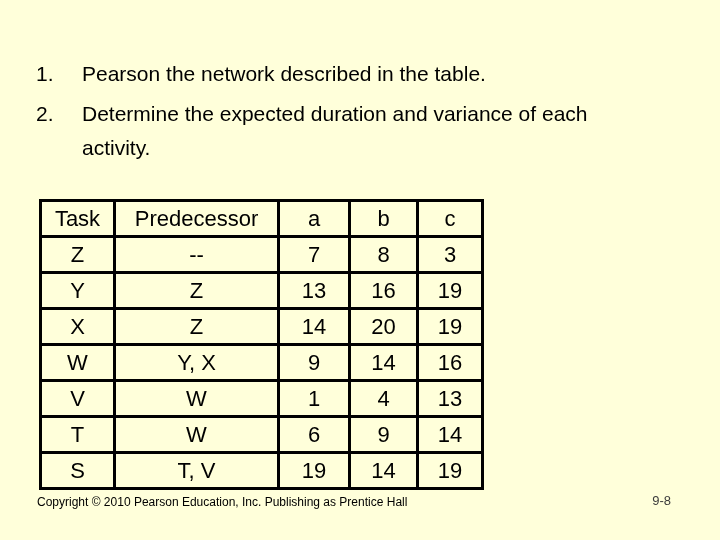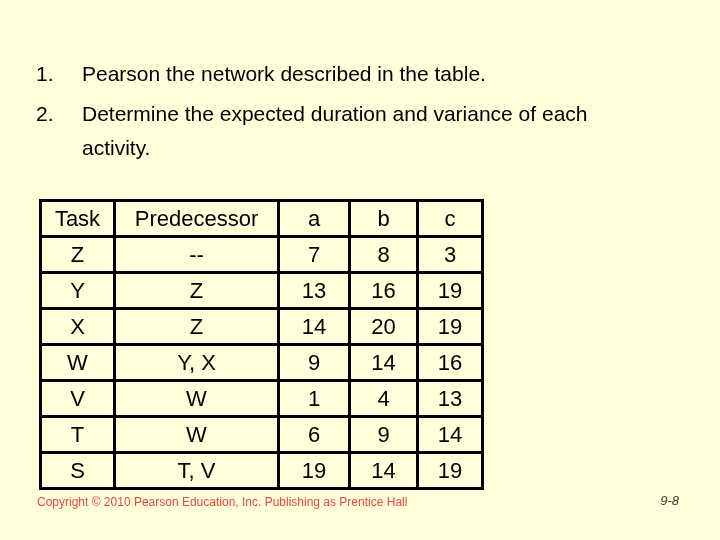--- a/index.html
+++ b/index.html
@@ -70,29 +70,28 @@
   .col-a    { width: 71px; }
   .col-b    { width: 68px; }
   .col-c    { width: 65px; }
 
   
   .copyright {
     position: absolute;
     left: 37px;
     top: 495px;
     font-size: 12px;
-    color: #ef4444;
+    color: #000000;
   }
   .page-number {
     position: absolute;
-    right: 41px;
+    right: 49px;
     top: 493px;
     font-size: 13px;
     color: #3c3c3c;
-    font-style: italic;
   }
 </style>
 </head>
 <body>
 
 <div class="slide">
 
   <div class="instructions">
     <div class="instruction-item">
       <span class="instruction-num">1.</span>

